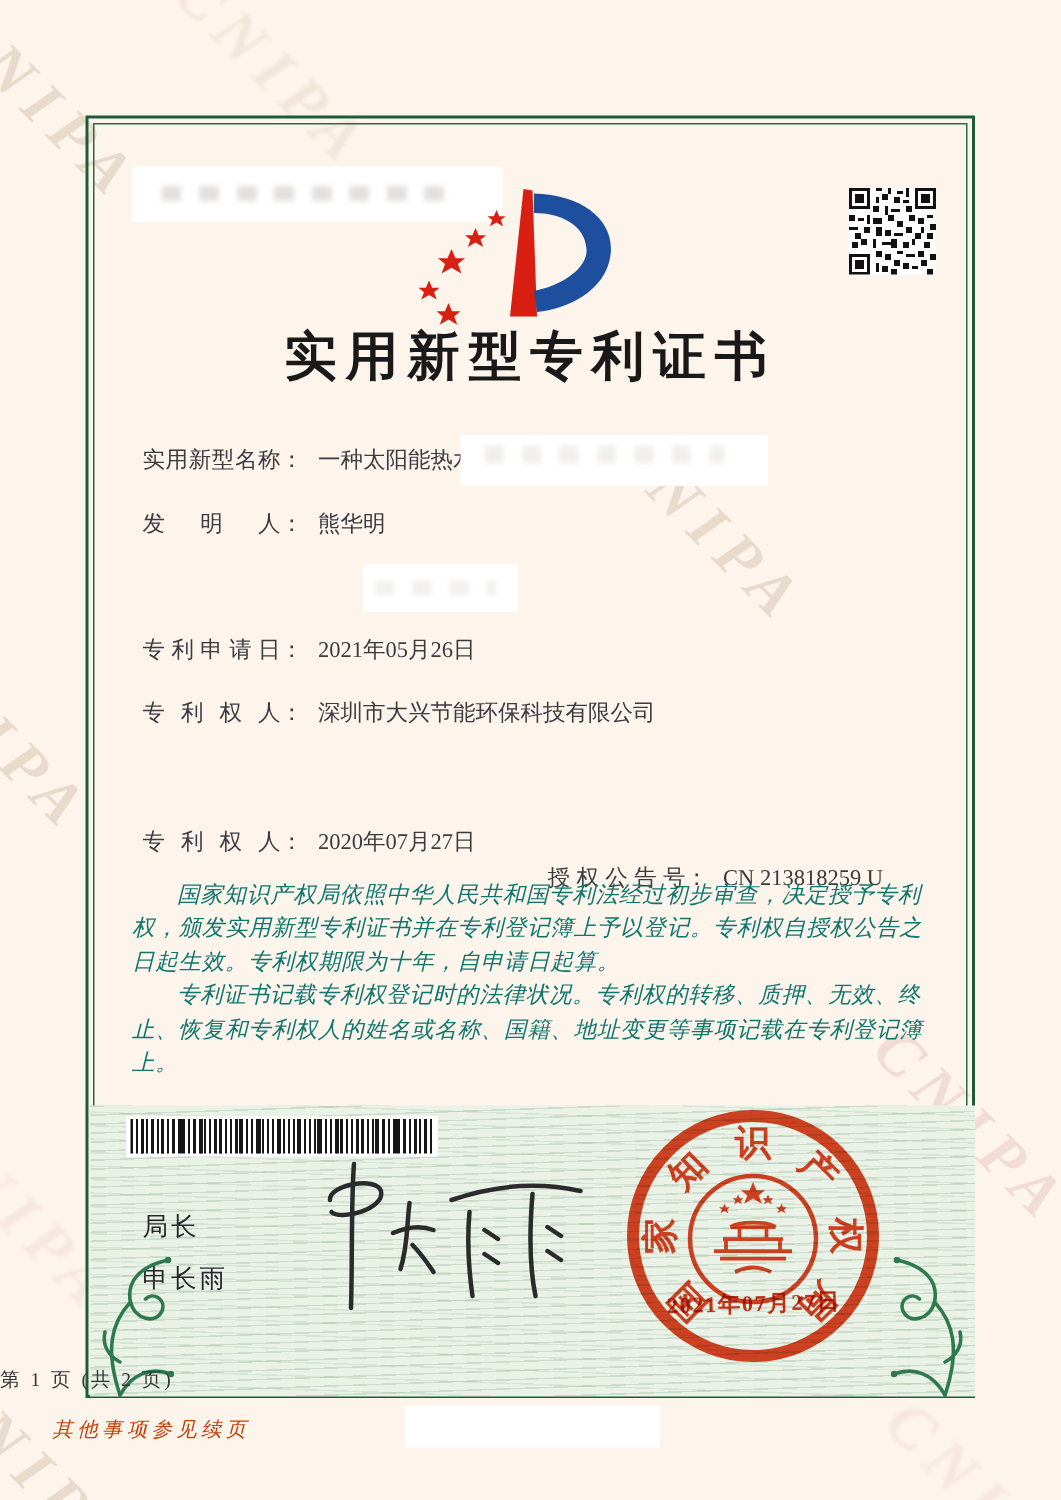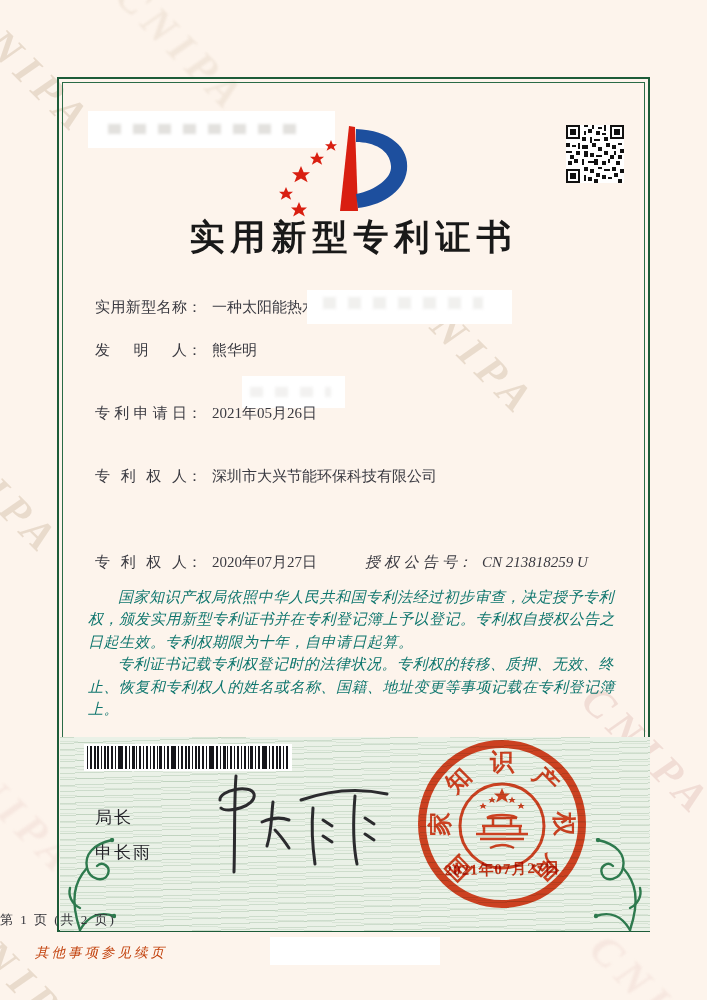--- a/index.html
+++ b/index.html
@@ -207,33 +207,33 @@
     </div>
 
   <div class="row" style="top:340px;">
     <span class="flabel">发明人</span><span class="colon">：</span><span>熊华明</span>
   </div>
 
   <div class="redact redact-patno">
       <div class="smudge"></div>
     </div>
 
-  <div class="row" style="top:403px;">
+  <div class="row" style="top:424px;">
     <span class="flabel">专利申请日</span><span class="colon">：</span><span>2021年05月26日</span>
   </div>
 
   <div class="row" style="top:466px;">
     <span class="flabel">专利权人</span><span class="colon">：</span><span>深圳市大兴节能环保科技有限公司</span>
   </div>
 
 
   <div class="row" style="top:552px;">
     <span class="flabel">专利权人</span><span class="colon">：</span><span>2020年07月27日</span>
   </div>
-  <div class="row2" style="top:552px;font-style:italic;">
+  <div class="row2" style="top:576px;">
     <span class="flabel">授权公告号</span><span class="colon">：</span><span>CN 213818259 U</span>
   </div>
 
   <div class="body-text">
     <p>国家知识产权局依照中华人民共和国专利法经过初步审查，决定授予专利权，颁发实用新型专利证书并在专利登记簿上予以登记。专利权自授权公告之日起生效。专利权期限为十年，自申请日起算。</p>
     <p>专利证书记载专利权登记时的法律状况。专利权的转移、质押、无效、终止、恢复和专利权人的姓名或名称、国籍、地址变更等事项记载在专利登记簿上。</p>
   </div>
 
   <div class="panel"></div>
 

